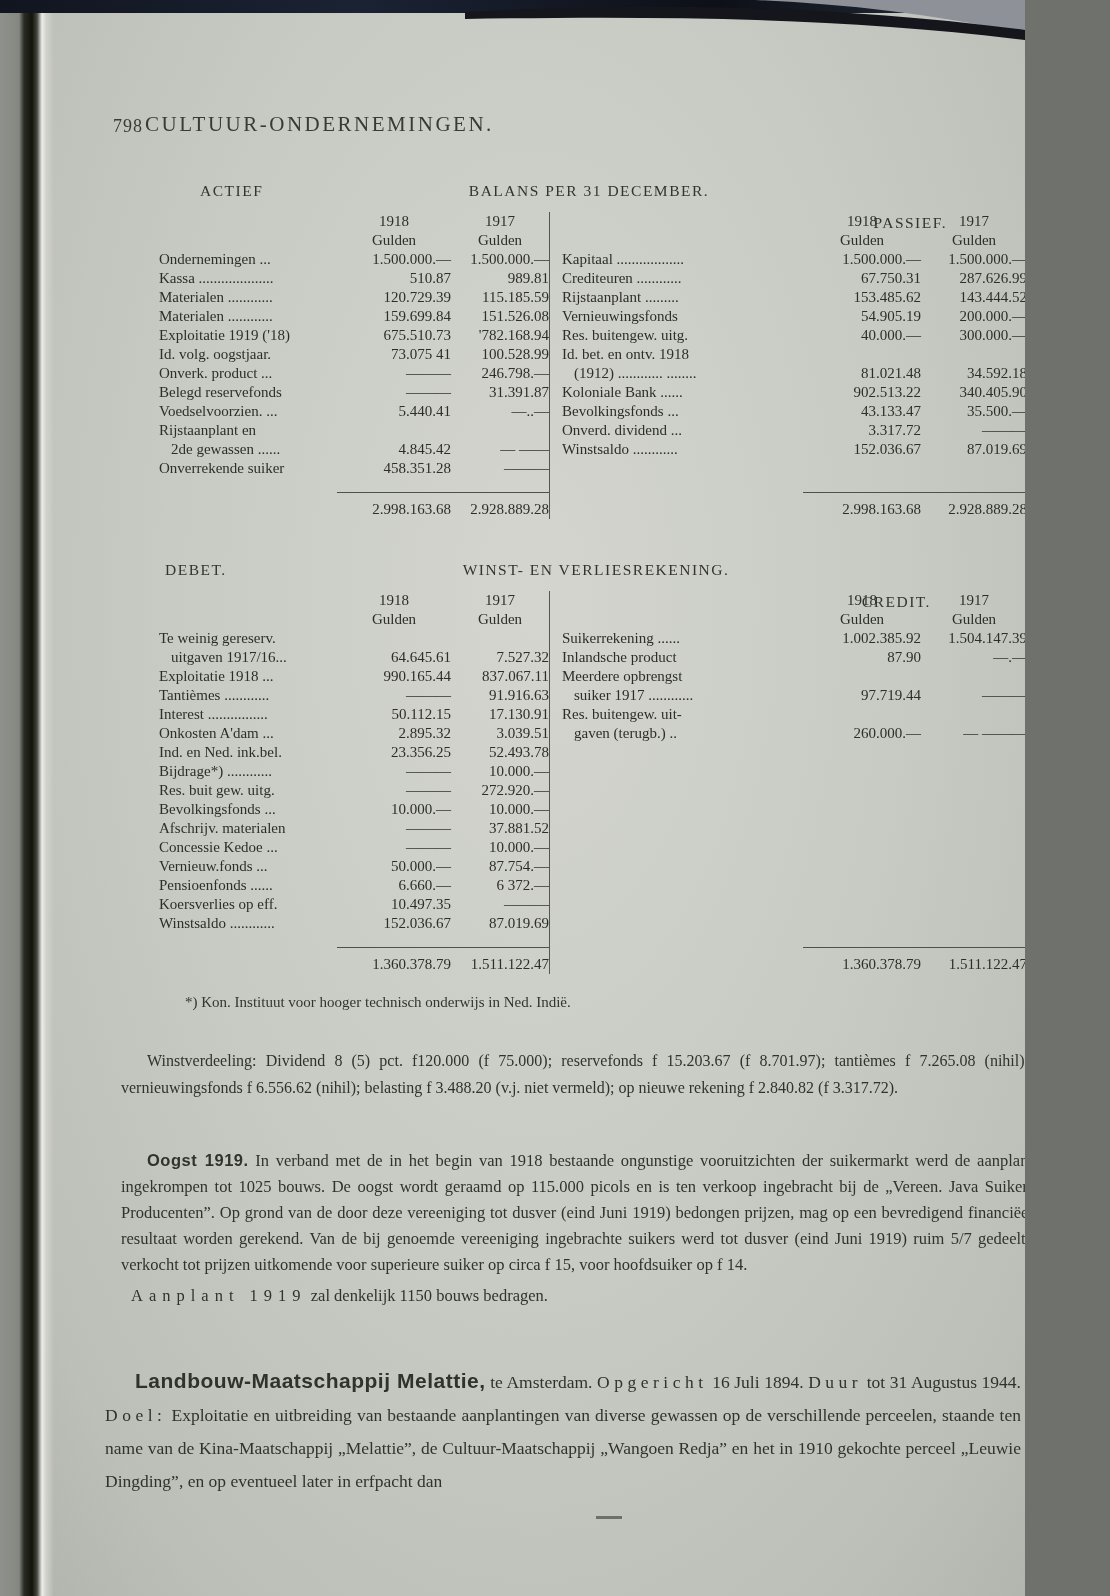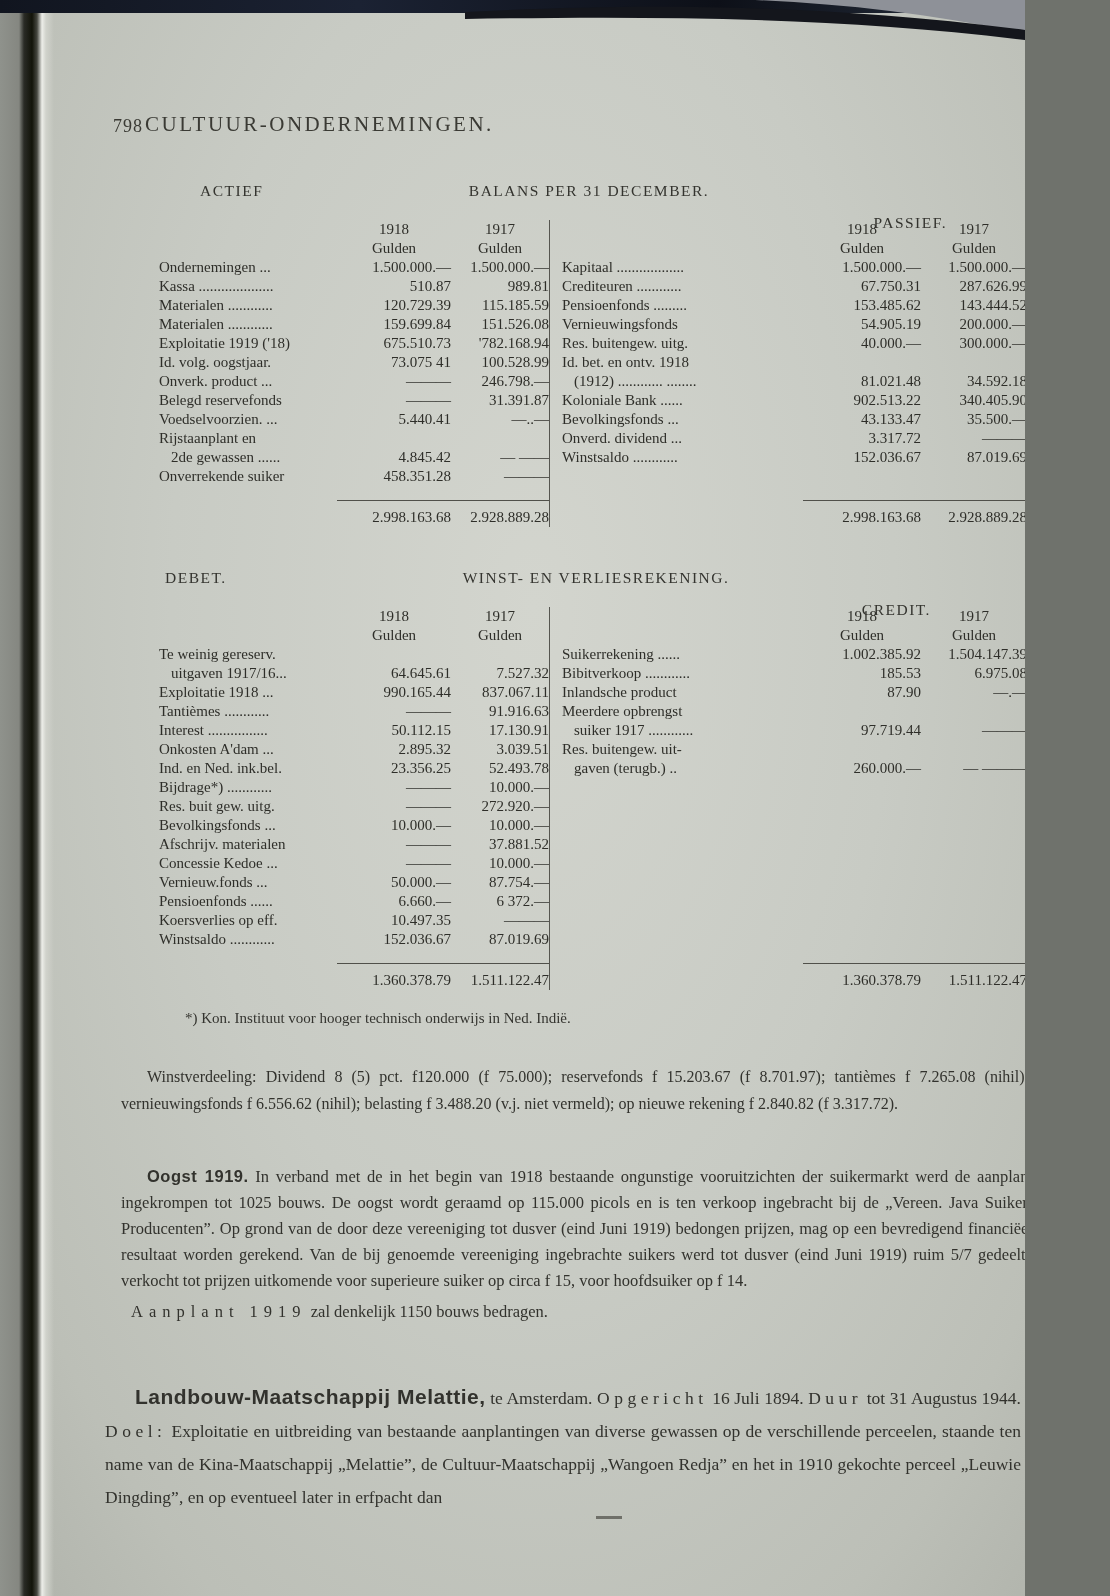--- a/index.html
+++ b/index.html
@@ -33,21 +33,21 @@
   .sh-left { position:absolute; top:0; }
   .sh-title { display:block; text-align:center; }
   .sh-right { position:absolute; top:0;margin-top:32px; }
   .sheet.balans .sh-left { left:95px; }
   .sheet.balans .sh-title { padding-left:38px; }
   .sheet.balans .sh-right { right:88px; }
   .sheet.wv .sh-left { left:60px; }
   .sheet.wv .sh-title { padding-left:52px; }
   .sheet.wv .sh-right { right:104px; }
 
-  .sheet-body { display:flex; margin-top:16px; }
+  .sheet-body { display:flex; margin-top:8px; }
   .half { font-size:15px; line-height:19px; }
   .half.left  { width:444px; padding-left:54px; box-sizing:border-box; }
   .half.right { flex:1; border-left:1px solid #55554f; padding-left:12px; padding-right:8px; box-sizing:border-box; }
   .trow { display:flex; }
   .tlabel { flex:1; white-space:nowrap; overflow:hidden; }
   .tlabel.cont { padding-left:12px; }
   .tval { flex-shrink:0; text-align:right; white-space:nowrap; }
   .half.left  .tval.v1 { width:114px; } .half.left  .tval.v2 { width:98px; }
   .half.right .tval.v1 { width:118px; } .half.right .tval.v2 { width:106px; }
   .yrow .tval { text-align:center; }
@@ -194,21 +194,21 @@
                 <span class="tlabel">Kapitaal ..................</span>
                 <span class="tval v1">1.500.000.—</span>
                 <span class="tval v2">1.500.000.—</span>
               </div>
               <div class="trow">
                 <span class="tlabel">Crediteuren ............</span>
                 <span class="tval v1">67.750.31</span>
                 <span class="tval v2">287.626.99</span>
               </div>
               <div class="trow">
-                <span class="tlabel">Pensioenfonds .........</span>
+                <span class="tlabel">Rijstaanplant .........</span>
                 <span class="tval v1">153.485.62</span>
                 <span class="tval v2">143.444.52</span>
               </div>
               <div class="trow">
                 <span class="tlabel">Vernieuwingsfonds</span>
                 <span class="tval v1">54.905.19</span>
                 <span class="tval v2">200.000.—</span>
               </div>
               <div class="trow">
                 <span class="tlabel">Res. buitengew. uitg.</span>
@@ -372,25 +372,20 @@
             <span class="tval v1">Gulden</span>
             <span class="tval v2">Gulden</span>
           </div>
           <div class="rows wv-rows" id="credit-rows">
               <div class="trow">
                 <span class="tlabel">Suikerrekening ......</span>
                 <span class="tval v1">1.002.385.92</span>
                 <span class="tval v2">1.504.147.39</span>
               </div>
               <div class="trow">
-                <span class="tlabel">Bibitverkoop ............</span>
-                <span class="tval v1">185.53</span>
-                <span class="tval v2">6.975.08</span>
-              </div>
-              <div class="trow">
                 <span class="tlabel">Inlandsche product</span>
                 <span class="tval v1">87.90</span>
                 <span class="tval v2">—.—</span>
               </div>
               <div class="trow">
                 <span class="tlabel">Meerdere opbrengst</span>
               </div>
               <div class="trow">
                 <span class="tlabel cont">suiker 1917 ............</span>
                 <span class="tval v1">97.719.44</span>

